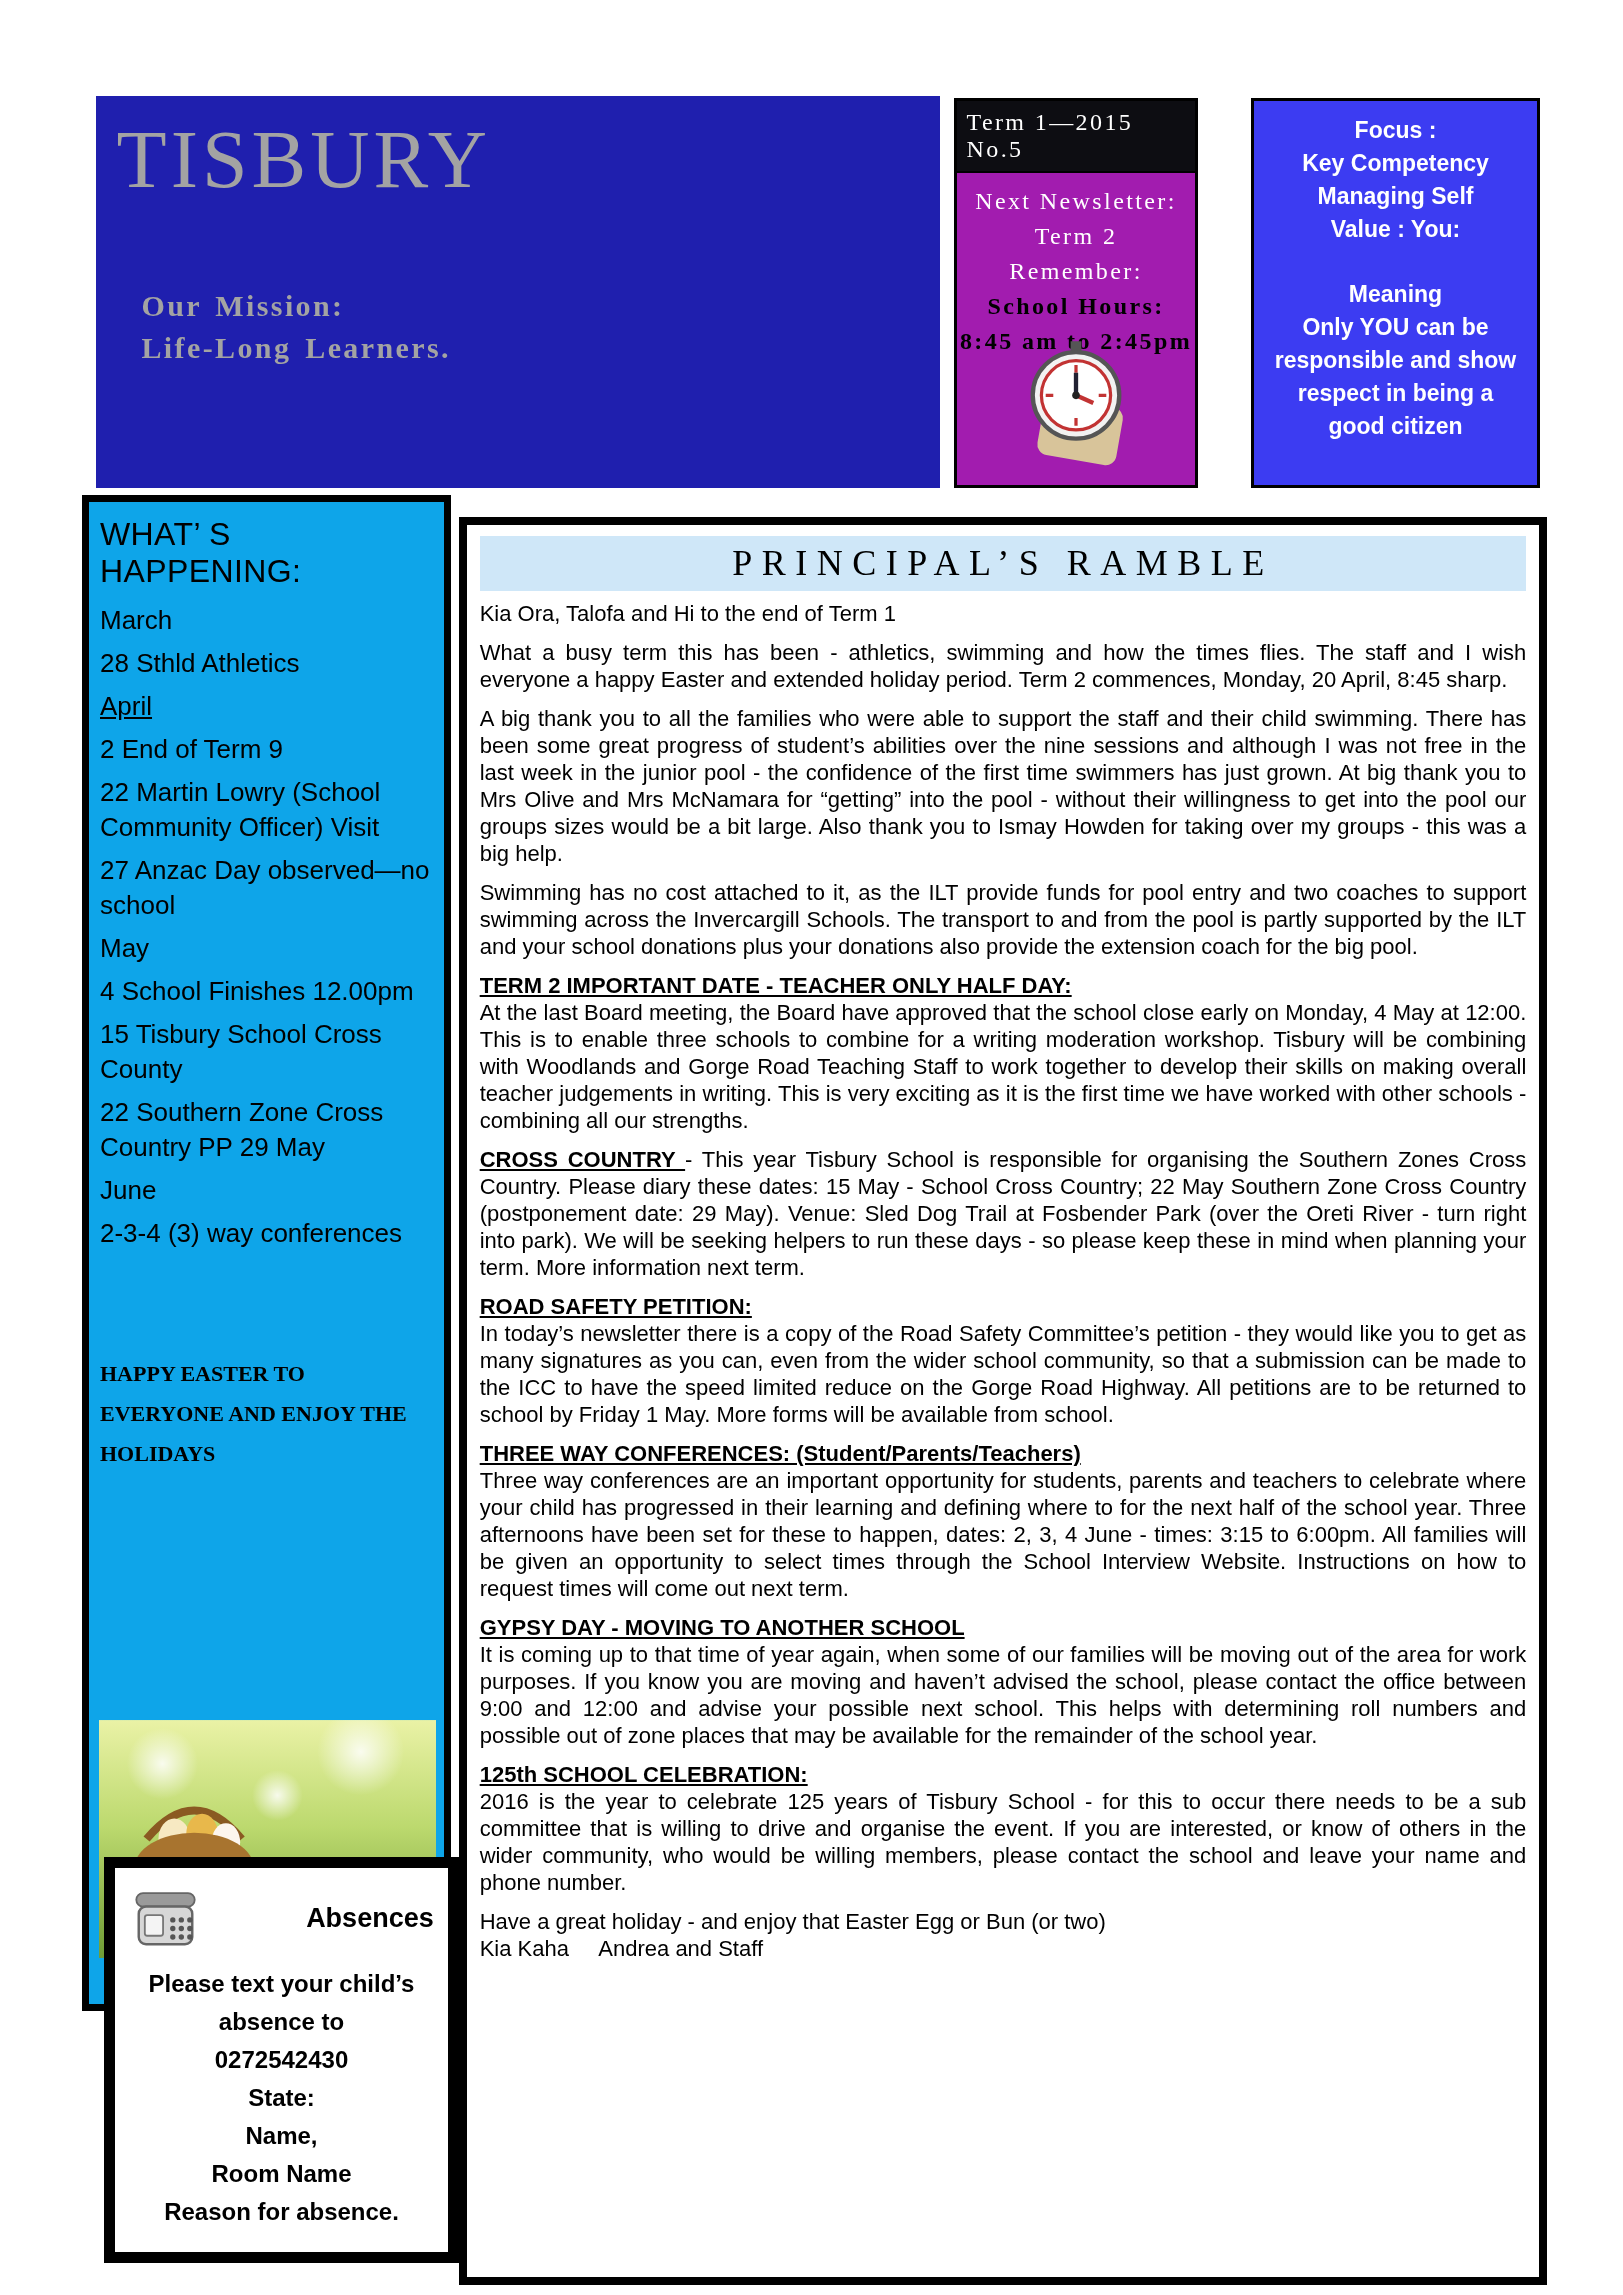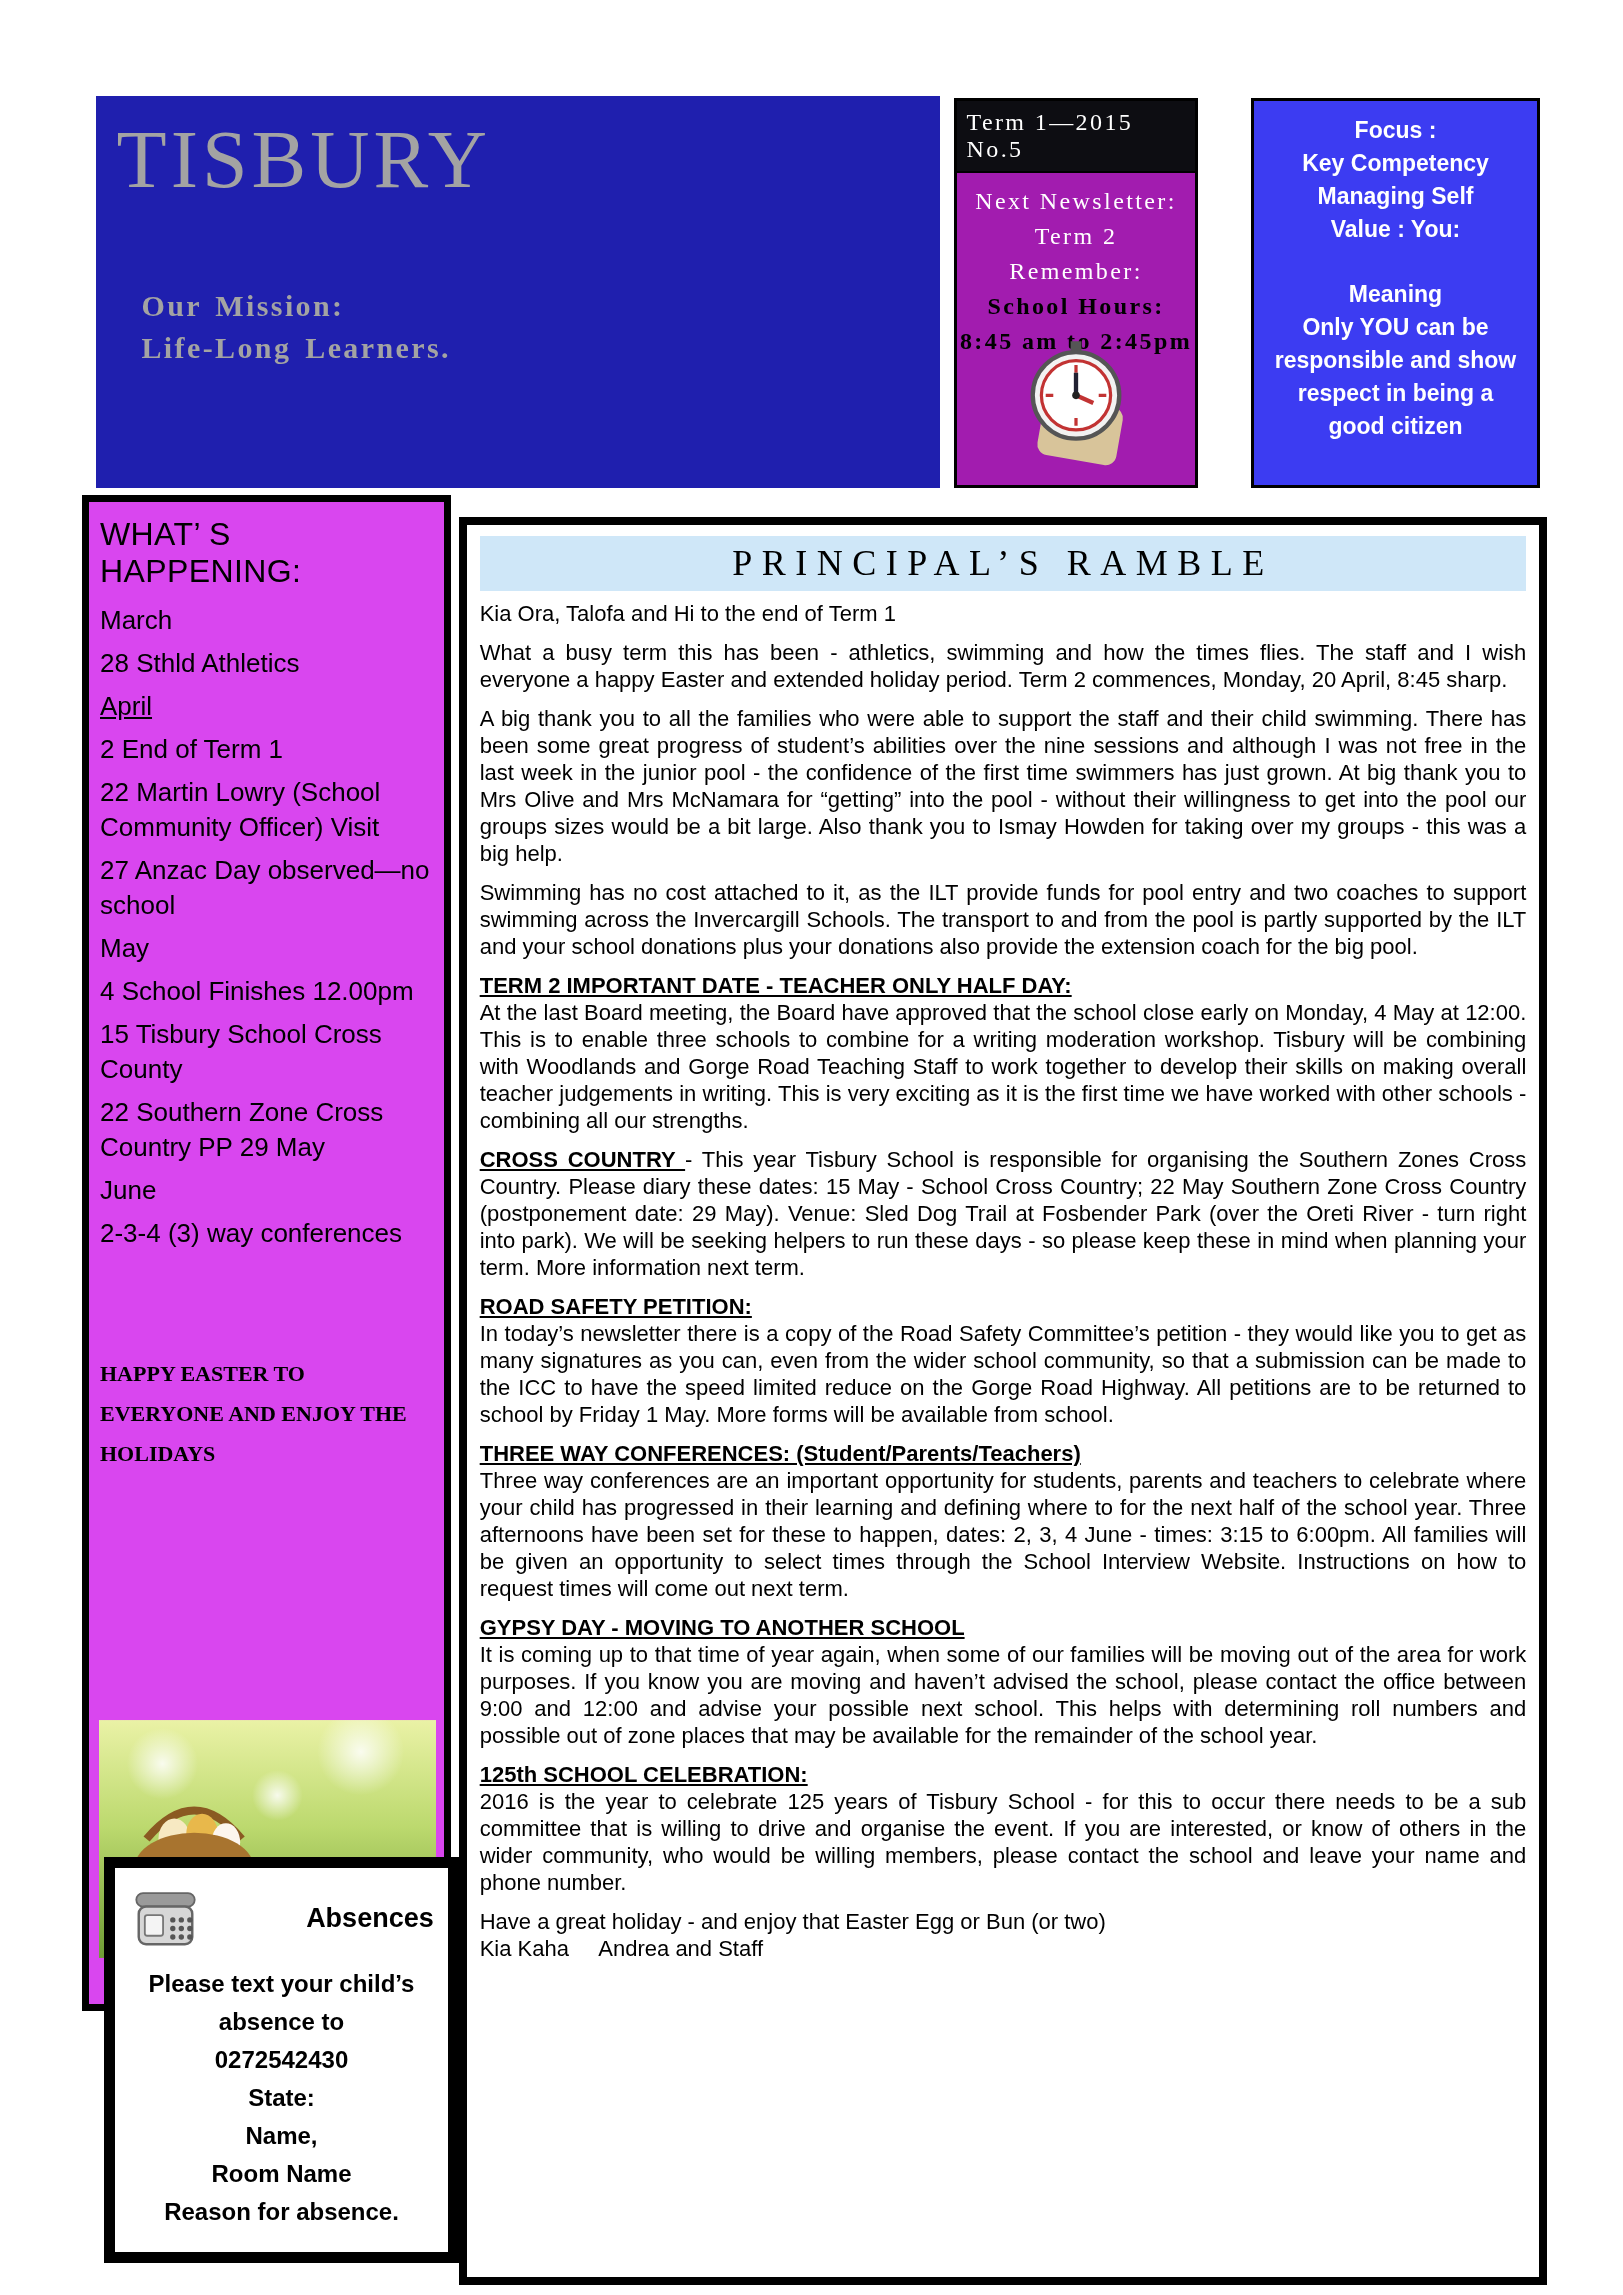--- a/index.html
+++ b/index.html
@@ -44,21 +44,21 @@
     position: absolute; left: 1251px; top: 98px; width: 289px; height: 390px;
     background: #3c3cf2; border: 3.2px solid #000; box-sizing: border-box;
     color: #fff; text-align: center; font-weight: bold;
     font-size: 23px; line-height: 33px; padding: 12.7px 14.3px;
   }
   .focus-gap { margin-top: 32px; }
 
   
   .sidebar {
     position: absolute; left: 82px; top: 495px; width: 369px; height: 1516px;
-    border: 7.1px solid #000; box-sizing: border-box; background: #d946ef;
+    border: 7.1px solid #000; box-sizing: border-box; background: #0ea5e9;
     padding: 14.3px 11px;
   }
   .wh-title { font-size: 32px; margin-bottom: 12.7px; letter-spacing: 0.4px; }
   .wh-item { font-size: 26px; line-height: 35px; margin-bottom: 8px; }
   .underline { text-decoration: underline; }
   .easter-msg {
     font-family: "Liberation Serif", serif; font-weight: bold;
     font-size: 22px; line-height: 40px; margin-top: 103px;
   }
   .easter-img { position: absolute; left: 9.5px; bottom: 46px; width: 337px; height: 238px; }
@@ -141,21 +141,21 @@
     <div>Value : You:</div>
     <div class="focus-gap">Meaning</div>
     <div>Only YOU can be responsible and show respect in being a good citizen</div>
   </div>
 
   <div class="sidebar">
     <div class="wh-title">WHAT’ S HAPPENING:</div>
     <div class="wh-item">March</div>
     <div class="wh-item">28 Sthld Athletics</div>
     <div class="wh-item underline">April</div>
-    <div class="wh-item">2 End of Term 1</div>
+    <div class="wh-item">2 End of Term 9</div>
     <div class="wh-item">22 Martin Lowry (School Community Officer) Visit</div>
     <div class="wh-item">27 Anzac Day observed—no school</div>
     <div class="wh-item">May</div>
     <div class="wh-item">4 School Finishes 12.00pm</div>
     <div class="wh-item">15 Tisbury School Cross County</div>
     <div class="wh-item">22 Southern Zone Cross Country PP 29 May</div>
     <div class="wh-item">June</div>
     <div class="wh-item">2-3-4 (3) way conferences</div>
     <div class="easter-msg">HAPPY EASTER TO EVERYONE AND ENJOY THE HOLIDAYS</div>
     <div class="easter-img">

